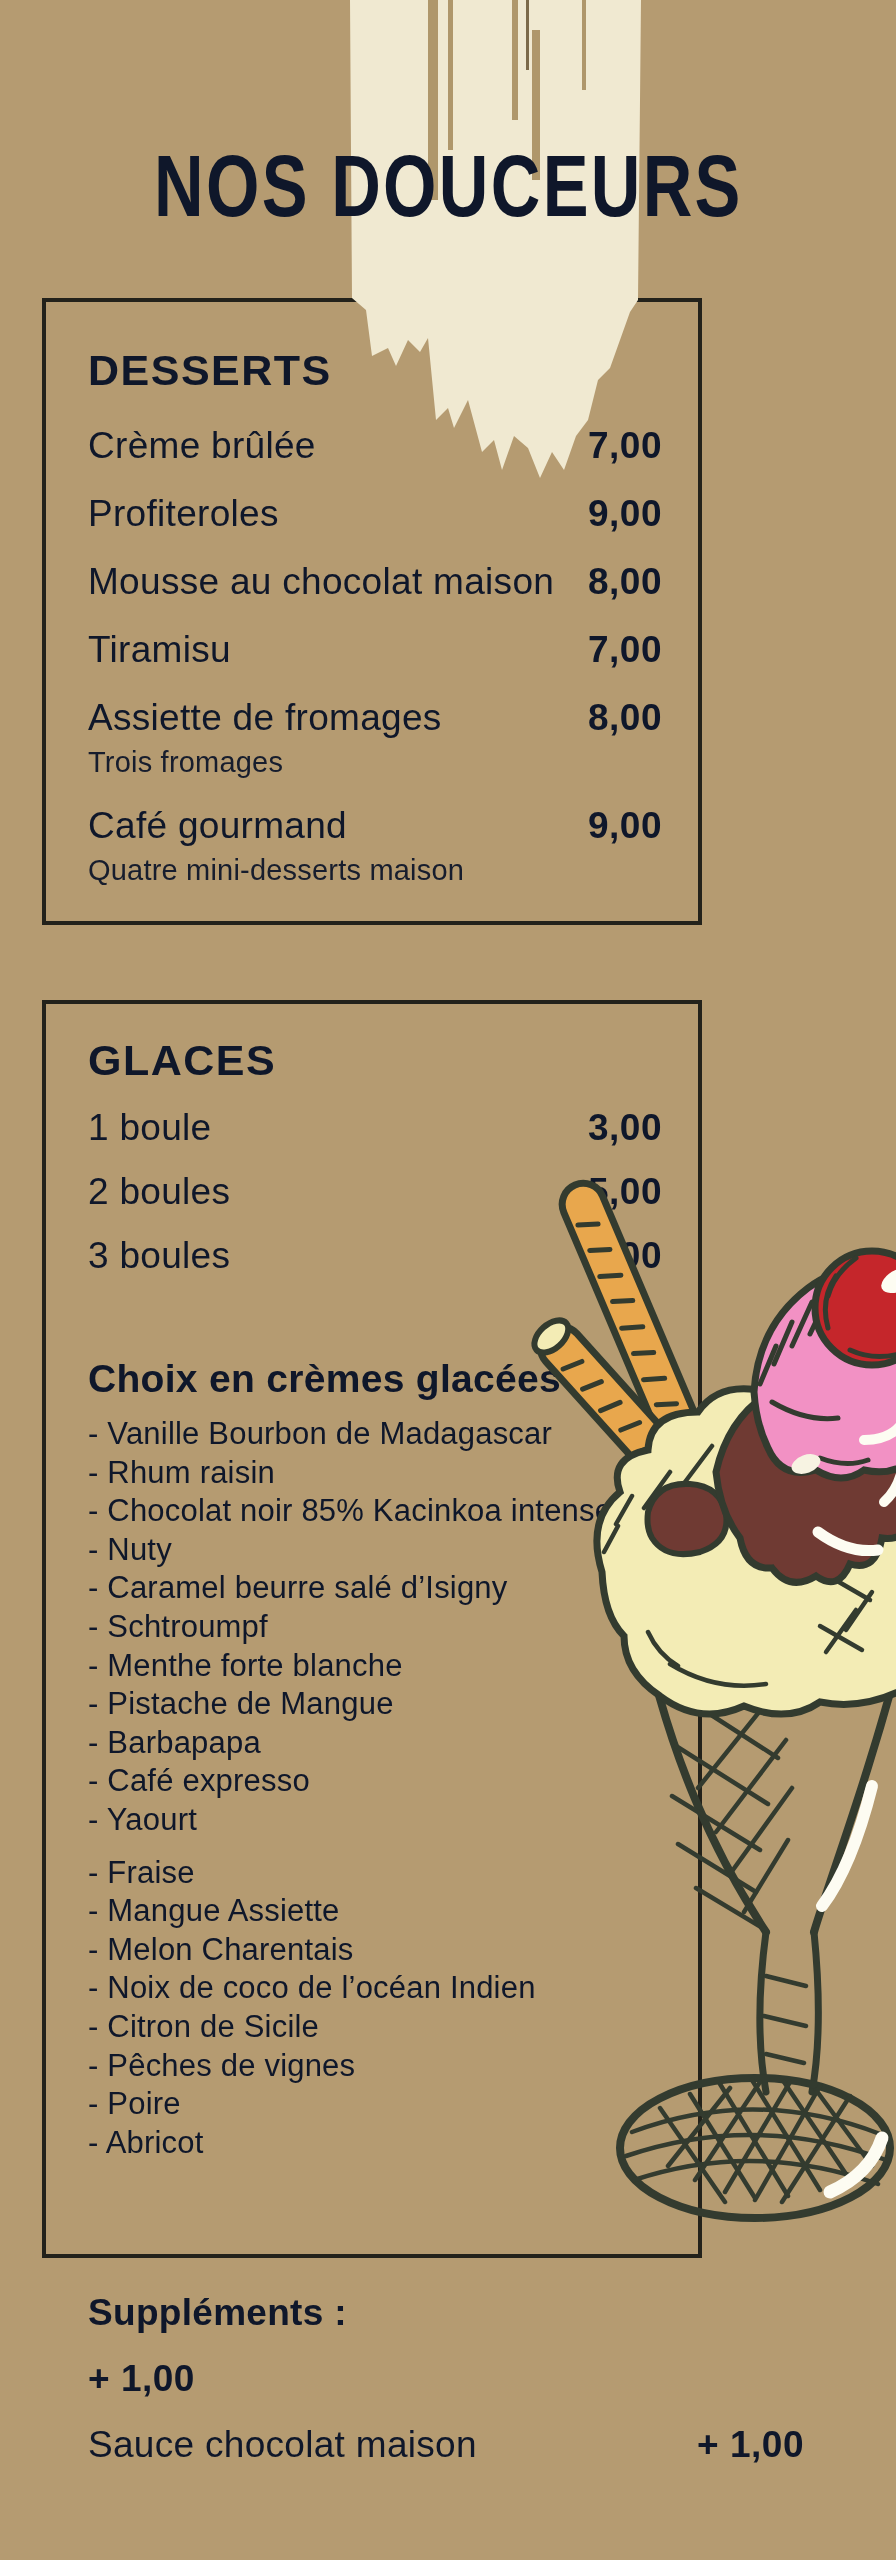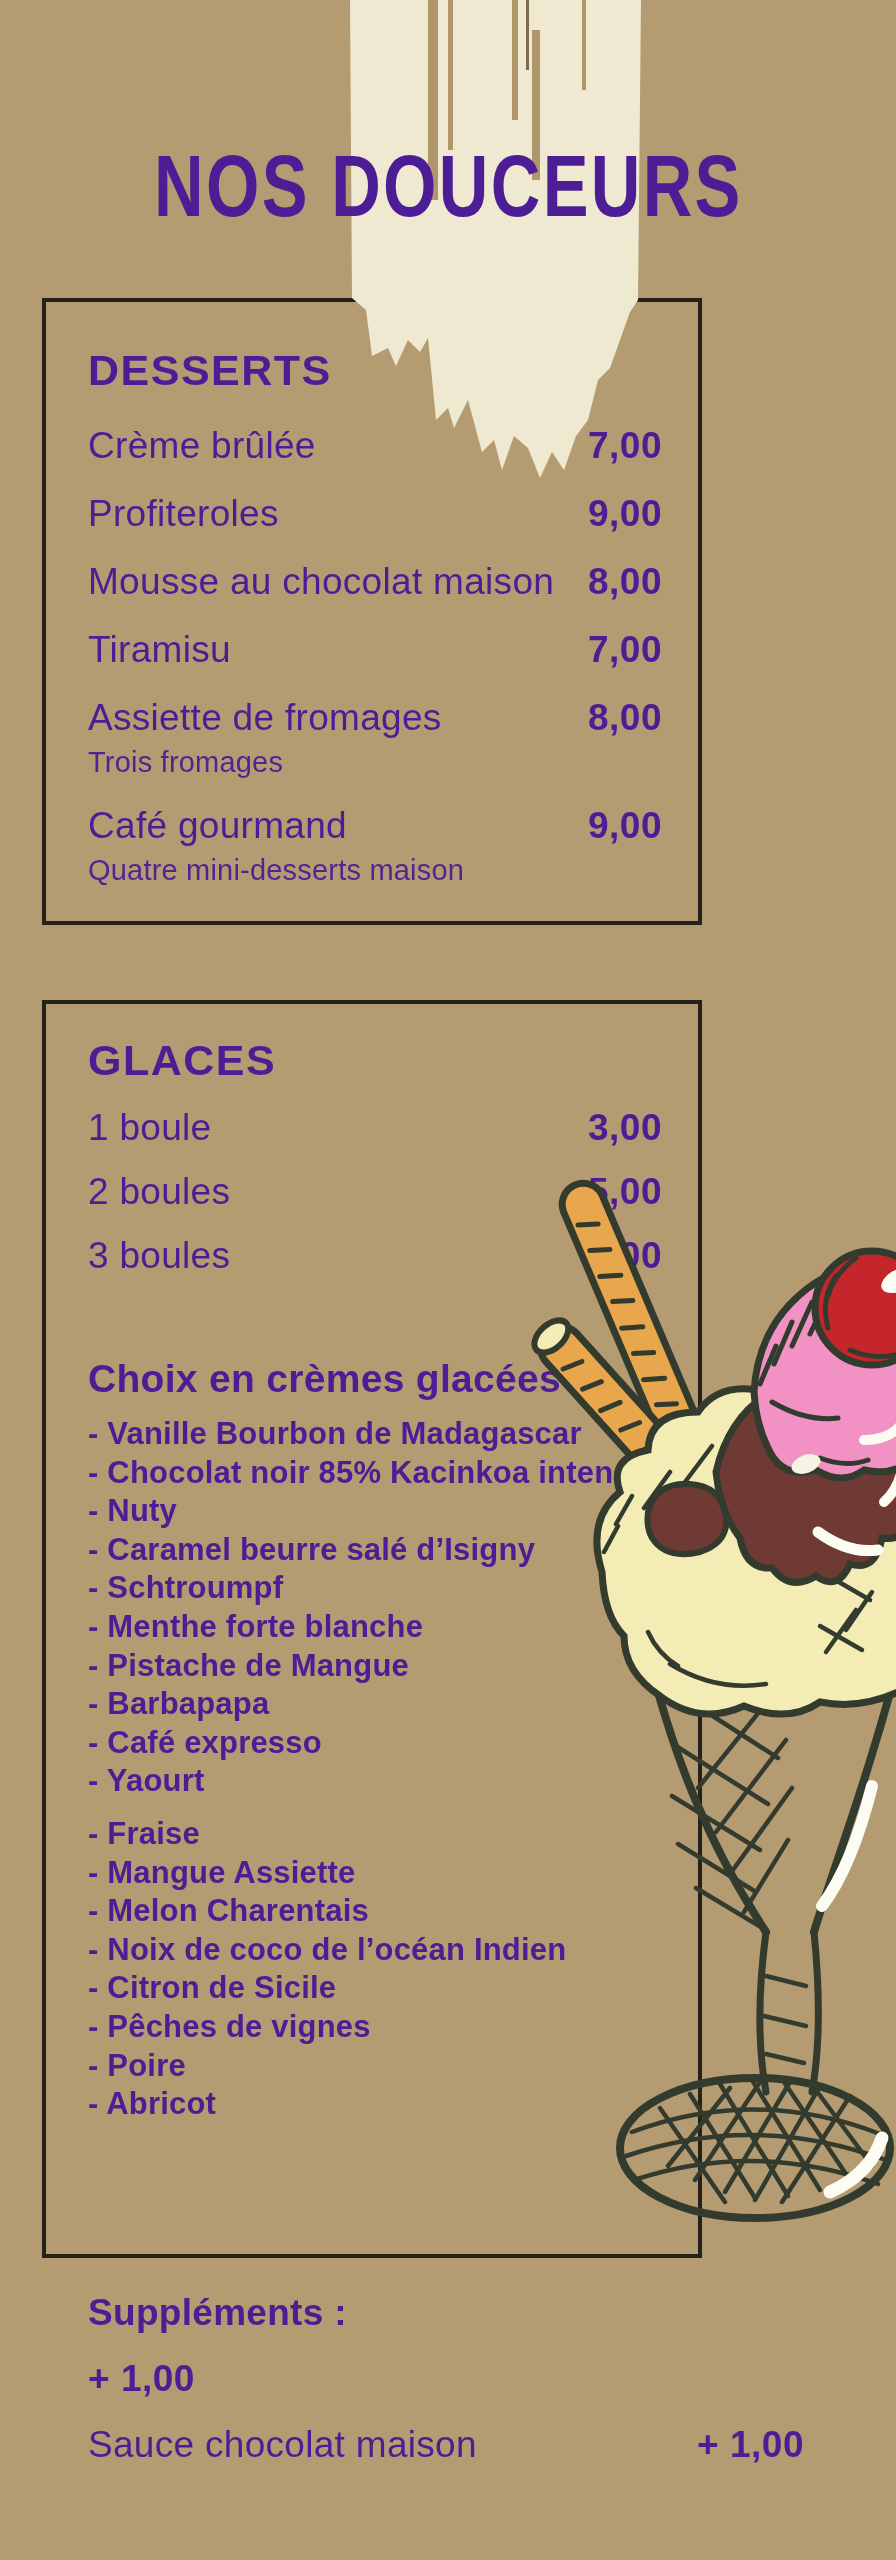--- a/index.html
+++ b/index.html
@@ -1,17 +1,17 @@
 <!DOCTYPE html>
 <html><head>
 <meta charset="utf-8">
 <style>
   html,body{margin:0;padding:0;background:#b59b71;}
   #page{position:relative;width:896px;height:2560px;background:#b59b71;overflow:hidden;
-        font-family:"Liberation Sans",sans-serif;color:#4c1d95;}
+        font-family:"Liberation Sans",sans-serif;color:#0f172a;}
 
   
   #brush{position:absolute;left:336px;top:0;width:320px;height:500px;z-index:4;}
 
   
   #title{position:absolute;left:0;top:142px;width:896px;margin:0;text-align:center;
          z-index:5;font-size:88px;line-height:1;font-weight:700;}
   #title span{display:inline-block;transform:scaleX(.78);transform-origin:center;
               letter-spacing:3px;white-space:nowrap;}
 
@@ -27,21 +27,21 @@
   .item-block{margin-top:26px;}
   #glaces-sizes .item-block{margin-top:22px;}
   .row{display:flex;justify-content:space-between;align-items:baseline;}
   .name{font-size:37px;letter-spacing:.3px;}
   .price{font-size:37px;font-weight:700;letter-spacing:.5px;}
   .note{font-size:29px;margin-top:7px;opacity:.95;letter-spacing:.2px;}
 
   .list-heading{margin:0;font-size:39px;font-weight:700;letter-spacing:.3px;}
   #cremes-heading{margin-top:80px;}
   #sorbets-heading{margin-top:40px;}
-  ul.flavors{list-style:none;margin:14px 0 0 0;padding:0;font-weight:bold;}
+  ul.flavors{list-style:none;margin:14px 0 0 0;padding:0;}
   ul.flavors li{font-size:31px;line-height:38.6px;letter-spacing:.2px;}
   ul.flavors li::before{content:"- ";}
 
   
   #border-mask{position:absolute;left:834px;top:1222px;width:18px;height:1004px;
                background:#b59b71;z-index:2;}
 
   
   #sundae{position:absolute;left:520px;top:1140px;width:400px;height:1130px;z-index:3;}
 
@@ -135,20 +135,21 @@
           <div class="row">
             <span class="name">3 boules</span>
             <span class="price">6,00</span>
           </div>
         </div>
       </div>
 
     <h3 class="list-heading" id="cremes-heading">Choix en crèmes glacées :</h3>
     <ul class="flavors" id="cremes-list">
         <li class="flavor">Vanille Bourbon de Madagascar</li>
+        <li class="flavor">Rhum raisin</li>
         <li class="flavor">Chocolat noir 85% Kacinkoa intense</li>
         <li class="flavor">Nuty</li>
         <li class="flavor">Caramel beurre salé d’Isigny</li>
         <li class="flavor">Schtroumpf</li>
         <li class="flavor">Menthe forte blanche</li>
         <li class="flavor">Pistache de Mangue</li>
         <li class="flavor">Barbapapa</li>
         <li class="flavor">Café expresso</li>
         <li class="flavor">Yaourt</li>
       </ul>

